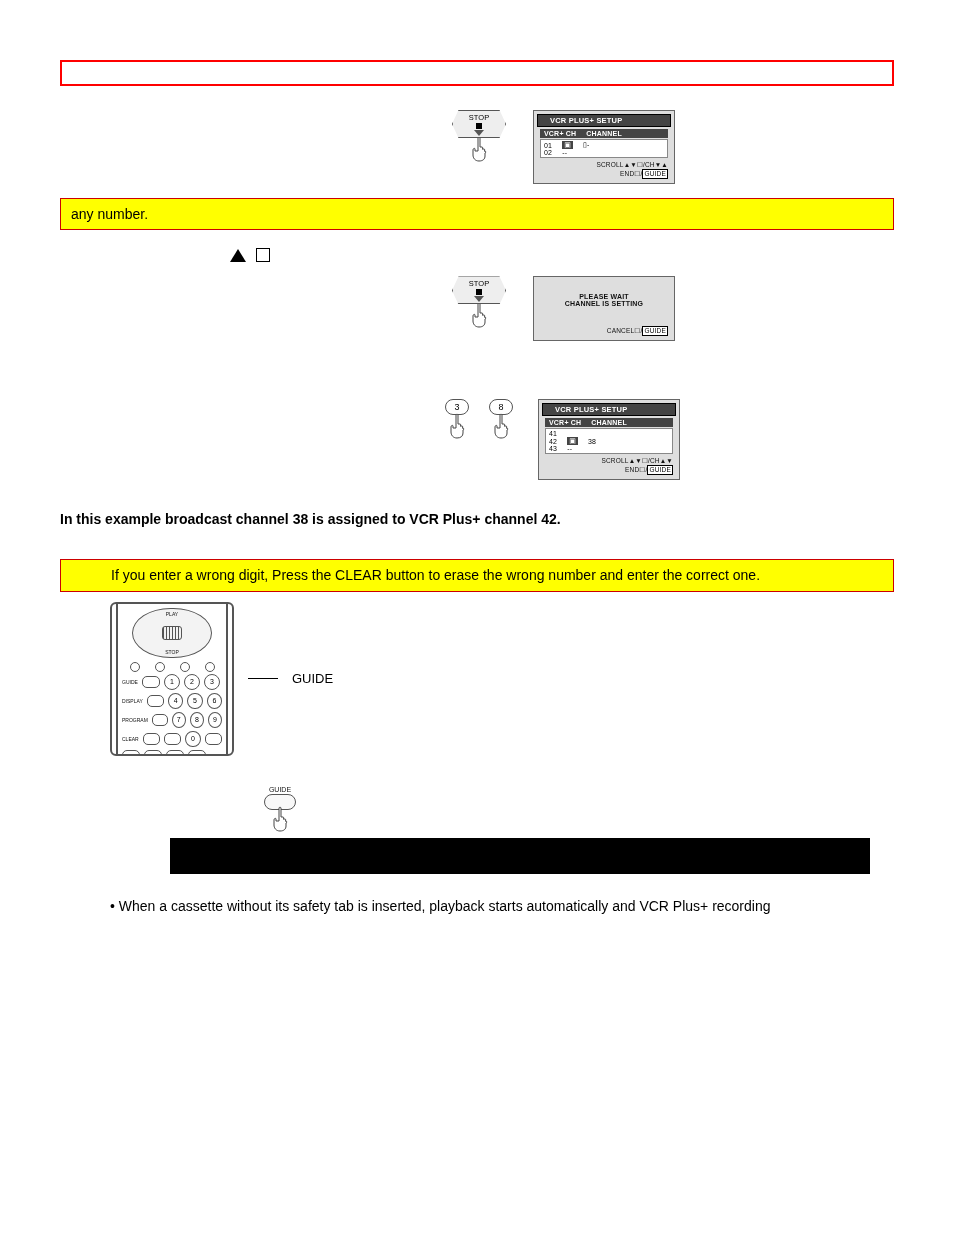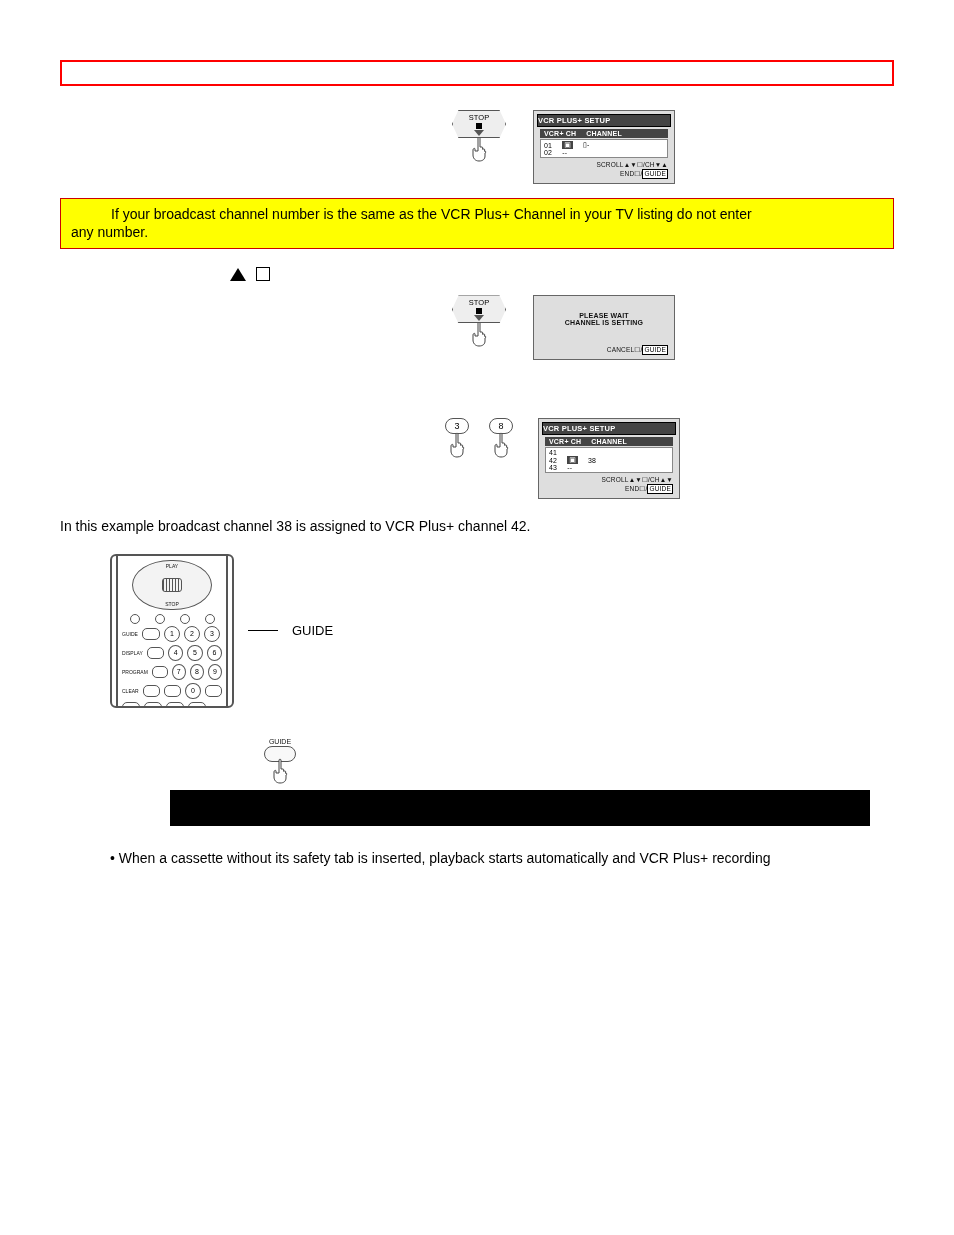--- a/index.html
+++ b/index.html
@@ -23,22 +23,23 @@
     background: #ffff00;
     border: 1px solid #cc0000;
     padding: 6px 10px;
     margin: 8px 0;
     line-height: 1.35;
   }
   .yellow-callout .indent {
     padding-left: 40px;
   }
   .para {
-    margin: 18px 0;
+    margin: 30px 0;
     line-height: 1.35;
+    font-weight: bold;
   }
   .step-row {
     display: flex;
     align-items: flex-start;
     justify-content: center;
     gap: 24px;
     margin: 14px 0 14px 170px;
   }
   .arrow-sq {
     margin-left: 170px;
@@ -66,21 +67,21 @@
     background: #dedede;
     font-size: 7px;
     font-family: Arial, sans-serif;
     letter-spacing: 0.2px;
     padding-bottom: 4px;
   }
   .osd .titlebar {
     background: #444; color:#fff;
     font-weight: bold;
     font-size: 7.5px;
-    padding: 1px 0;
+    padding: 1px 12px;
     margin: 3px 3px 2px 3px;
     border: 1px solid #000;
   }
   .osd .subbar {
     background: #444; color:#fff;
     font-weight: bold;
     font-size: 7px;
     padding: 1px 4px;
     margin: 0 6px 1px 6px;
     display:flex;
@@ -286,21 +287,20 @@
           </div>
       </div>
       <div class="foot">
         <div>SCROLL▲▼☐/CH▼▲</div>
         <div><span>END☐/</span><span class="pill-frame">GUIDE</span></div>
       </div>
     </div>
   </div>
 
   <div class="yellow-callout">
-    <div class="indent">If your broadcast channel number is the same as the VCR Plus+ Channel in your TV listing do not enter</div>
     <div>any number.</div>
   </div>
 
   <div class="arrow-sq">
     <div class="tri-up"></div>
     <div class="sq-dot"></div>
   </div>
 
   <div class="step-row">
     <div class="stopbtn">
@@ -370,20 +370,23 @@
       </div>
       <div class="foot">
         <div>SCROLL▲▼☐/CH▲▼</div>
         <div><span>END☐/</span><span class="pill-frame">GUIDE</span></div>
       </div>
     </div>
   </div>
 
   <div class="para">In this example broadcast channel 38 is assigned to VCR Plus+ channel 42.</div>
 
+  <div class="yellow-callout">
+    <div class="indent">If you enter a wrong digit, Press the CLEAR button to erase the wrong number and enter the correct one.</div>
+  </div>
 
   <div class="remote-row">
     <div class="remote">
       <div class="r-inner">
         <div class="r-ring">
           <div class="lbl play">PLAY</div>
           <div class="c"></div>
           <div class="lbl stop">STOP</div>
         </div>
         <div class="r-dots">

